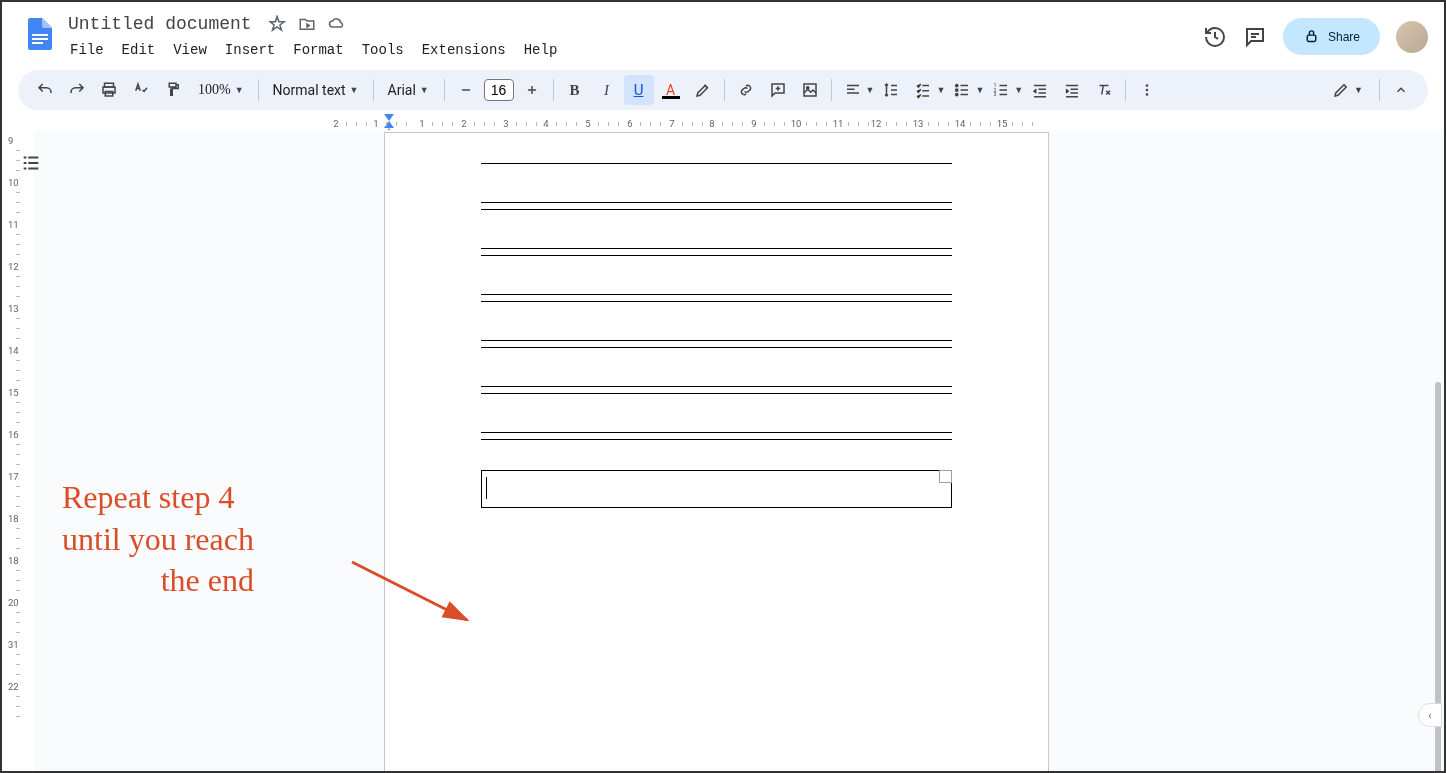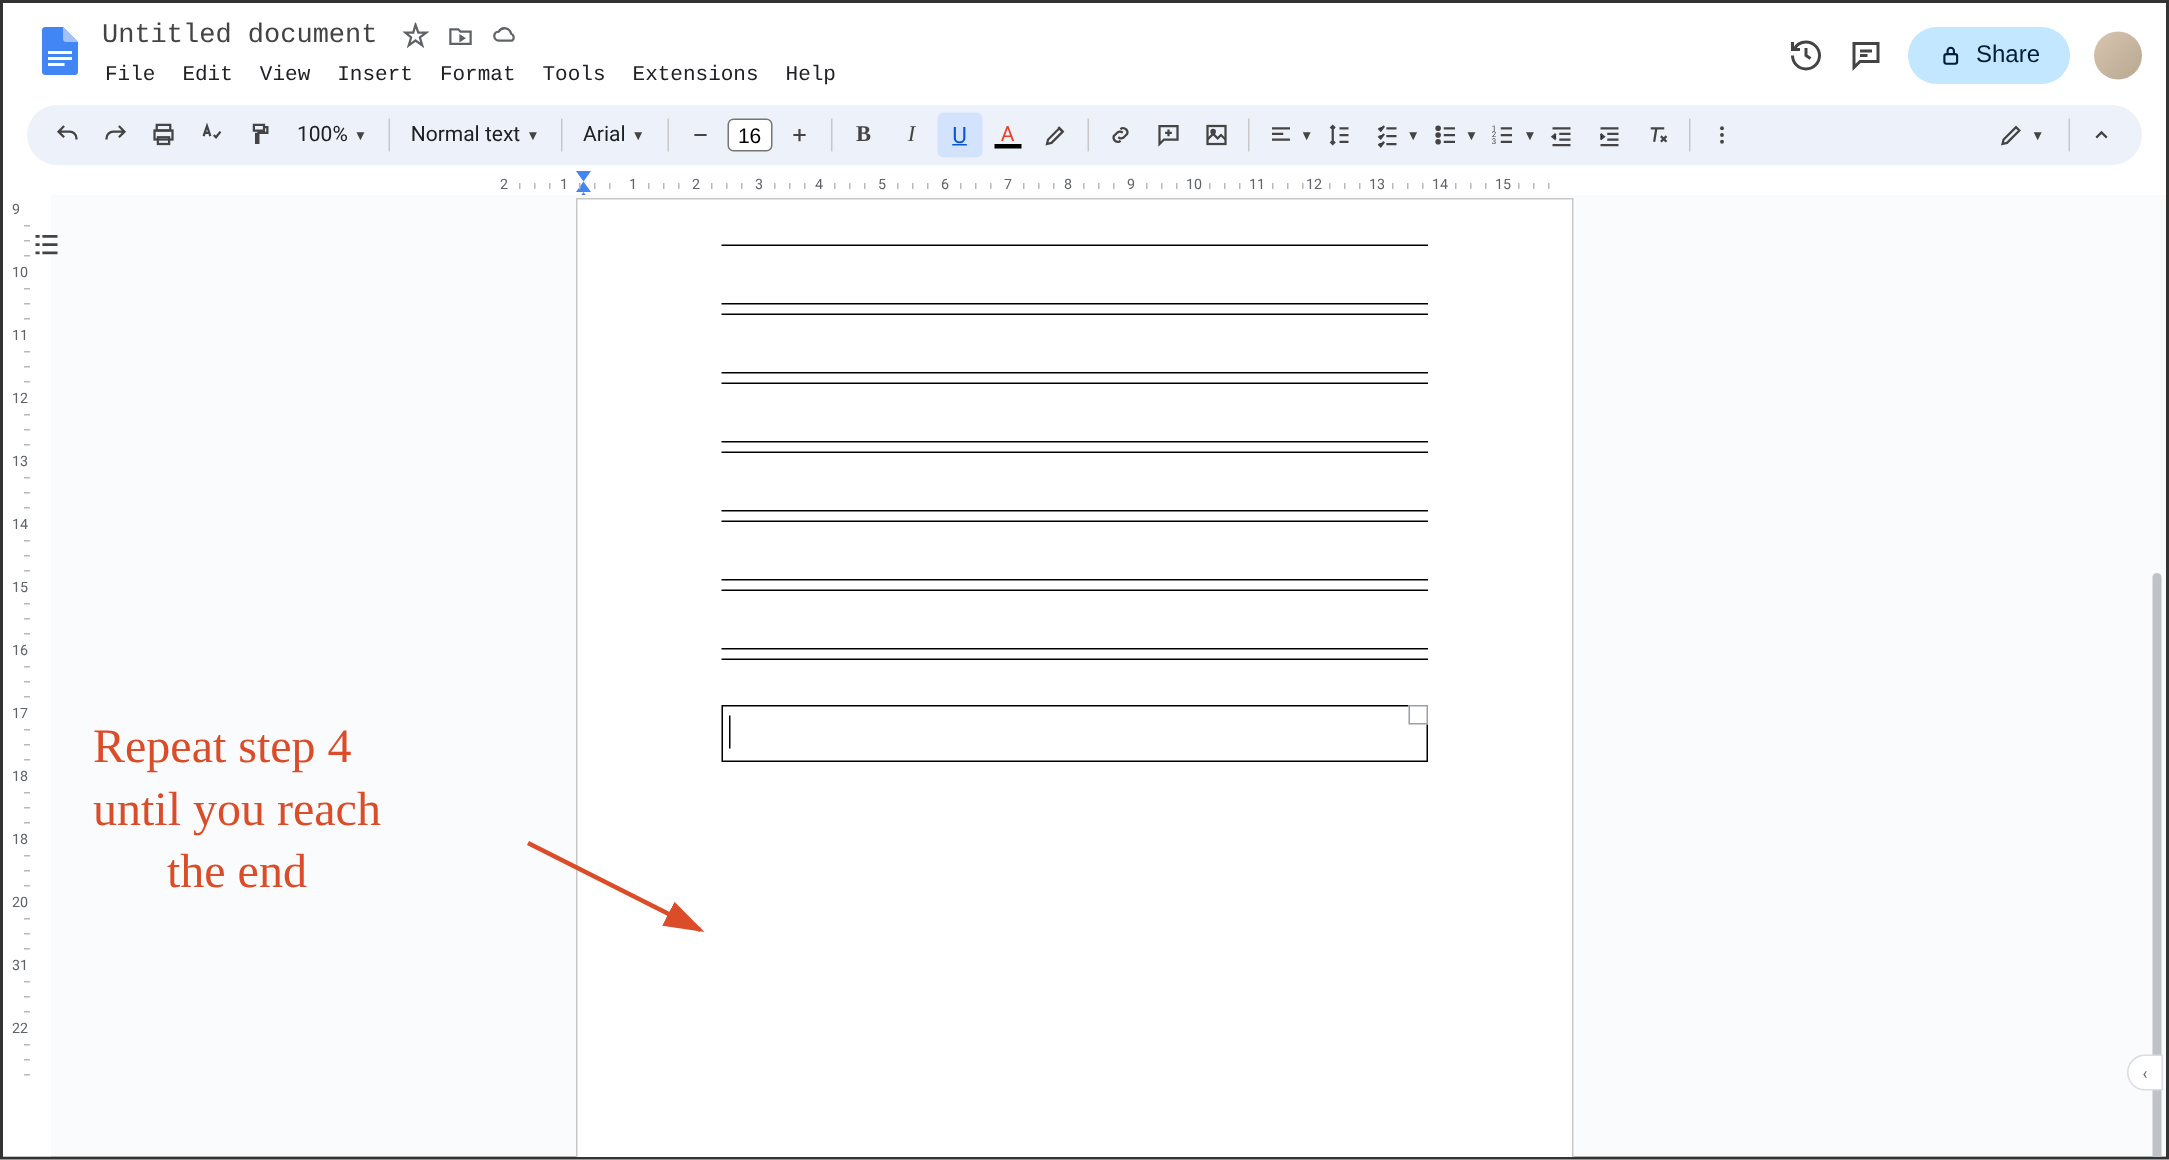--- a/index.html
+++ b/index.html
@@ -11,30 +11,30 @@
 .logo svg { width: 36px; height: 36px; }
 .doc-title-area { flex: 1; display: flex; flex-direction: column; font-family: Liberation Mono, monospace; }
 .title-row { display: flex; align-items: center; height: 28px; gap: 10px; }
 .doc-title { font-size: 18px; color: #444; padding: 2px 6px; }
 .title-icons { display: flex; gap: 12px; color: #5f6368; }
 .title-icons span { cursor: pointer; }
 .menu-bar { display: flex; gap: 2px; height: 28px; }
 .menu-item { font-size: 14px; color: #202124; padding: 4px 8px; border-radius: 4px; cursor: pointer; }
 .header-right { display: flex; align-items: center; gap: 16px; margin-top: 8px; }
 .hr-icon { width: 24px; height: 24px; color: #444; cursor: pointer; display: flex; align-items: center; justify-content: center; }
-.share-btn { background: #c2e7ff; color: #001d35; border: none; border-radius: 40px; padding: 10px 20px; font-size: 16px; font-weight: 500; display: flex; align-items: center; gap: 8px; cursor: pointer; }
+.share-btn { background: #c2e7ff; color: #001d35; border: none; border-radius: 40px; padding: 10px 20px; font-size: 12px; font-weight: 500; display: flex; align-items: center; gap: 8px; cursor: pointer; }
 .avatar { width: 32px; height: 32px; border-radius: 50%; background: linear-gradient(135deg,#d8c5b0,#b8a890); }
 
 
 .toolbar { height: 40px; margin: 4px 16px 0; background: #edf2fa; border-radius: 24px; display: flex; align-items: center; padding: 0 12px; gap: 2px; }
 .tb-btn { width: 30px; height: 30px; display: flex; align-items: center; justify-content: center; border-radius: 4px; cursor: pointer; color: #444; }
 .tb-btn.active { background: #d3e3fd; color: #0b57d0; }
 .tb-sep { width: 1px; height: 22px; background: #c7c7c7; margin: 0 4px; }
 .tb-select { display: flex; align-items: center; gap: 6px; padding: 0 8px; cursor: pointer; font-size: 14px; color: #202124; height: 30px; border-radius: 4px; }
-.tb-zoom { min-width: 52px; }
+.tb-zoom { min-width: 52px; font-family: Liberation Serif, serif; }
 .tb-style { min-width: 84px; }
 .tb-font { min-width: 58px; }
 .font-size-ctrl { display: flex; align-items: center; gap: 3px; }
 .font-size-input { width: 30px; height: 22px; text-align: center; border: 1px solid #747775; border-radius: 4px; font-size: 14px; background: #fff; }
 .tb-text-color { flex-direction: column; gap: 0; justify-content: center; }
 .tb-text-color .underline-bar { width: 18px; height: 3px; background: #000; margin-top: -2px; }
 .tb-dd { display: flex; align-items: center; }
 .caret { font-size: 9px; margin-left: -2px; color: #444; }
 .toolbar-spacer { flex: 1; }
 .edit-mode { display: flex; align-items: center; gap: 6px; padding: 0 10px; cursor: pointer; color: #444; }
@@ -485,21 +485,21 @@
       </div>
     </div>
 
   </div>
   <div class="scroll-ind"></div>
 </div>
 
 <div class="annotation">
   <div>Repeat step 4</div>
   <div>until you reach</div>
-  <div style="text-align:center;">the end</div>
+  <div style="text-align:right;">the end</div>
 </div>
 <svg class="arrow-svg" width="160" height="90">
   <defs>
       <marker id="ah" markerWidth="10" markerHeight="10" refX="8" refY="3" orient="auto">
         <path d="M0,0 L9,3 L0,6 z" fill="#db4c28"></path>
       </marker>
     </defs>
   <path d="M10 10 L125 68" stroke="#db4c28" stroke-width="3" fill="none" marker-end="url(#ah)"></path>
 </svg>
 

